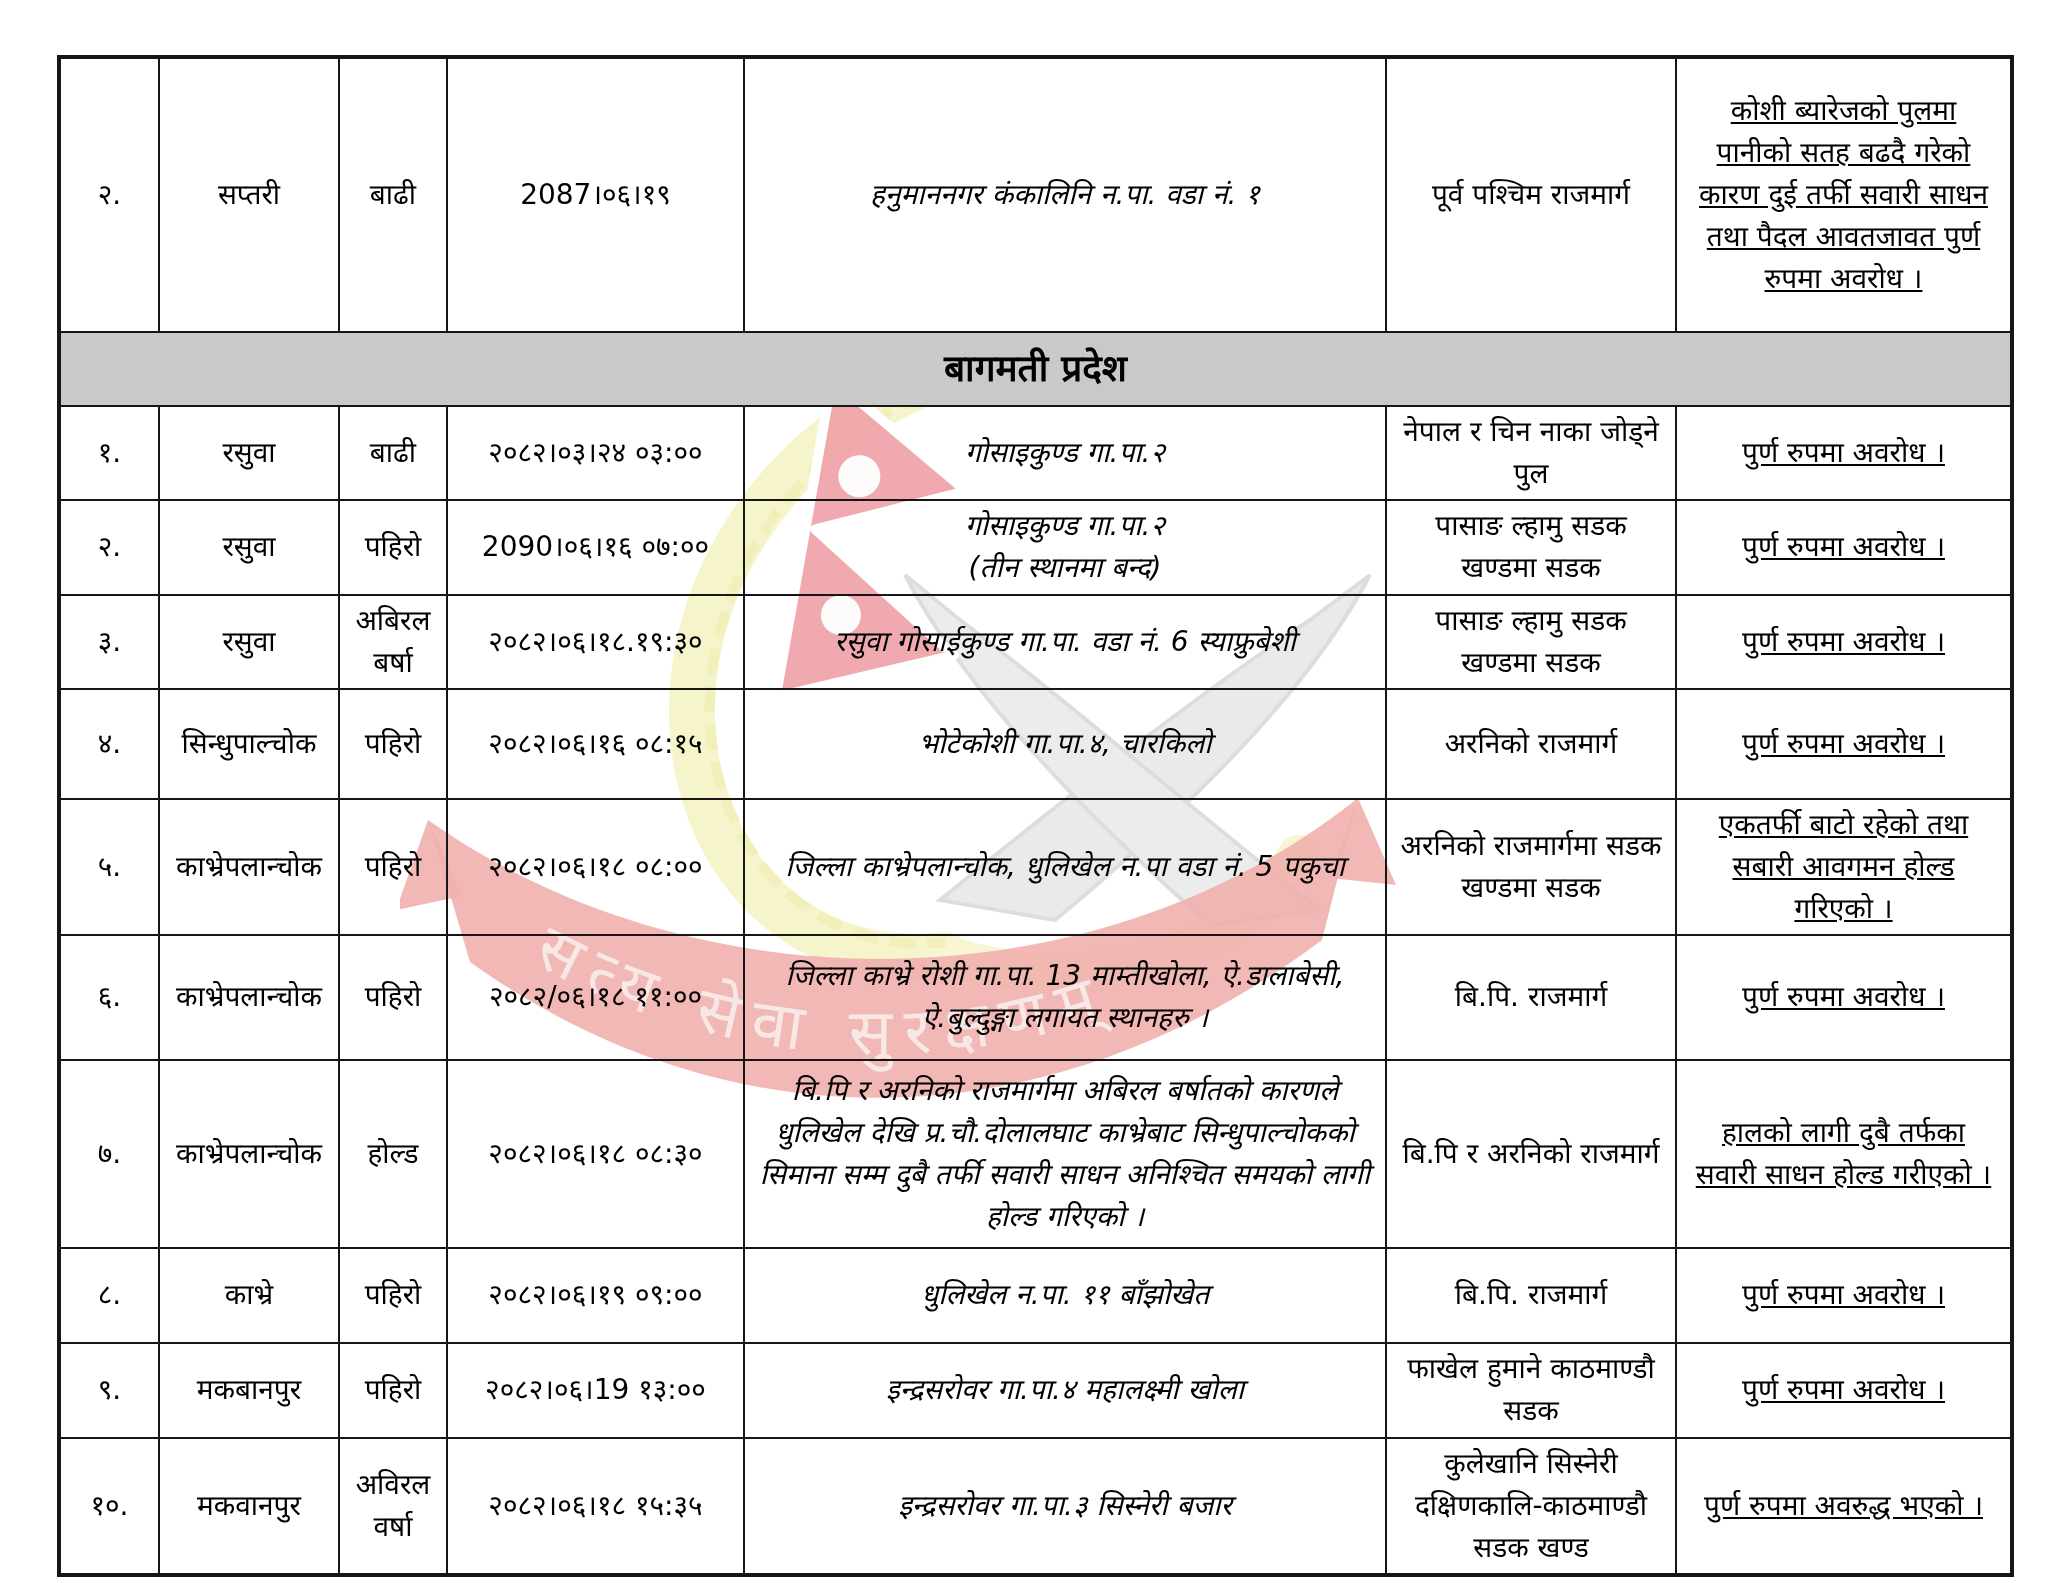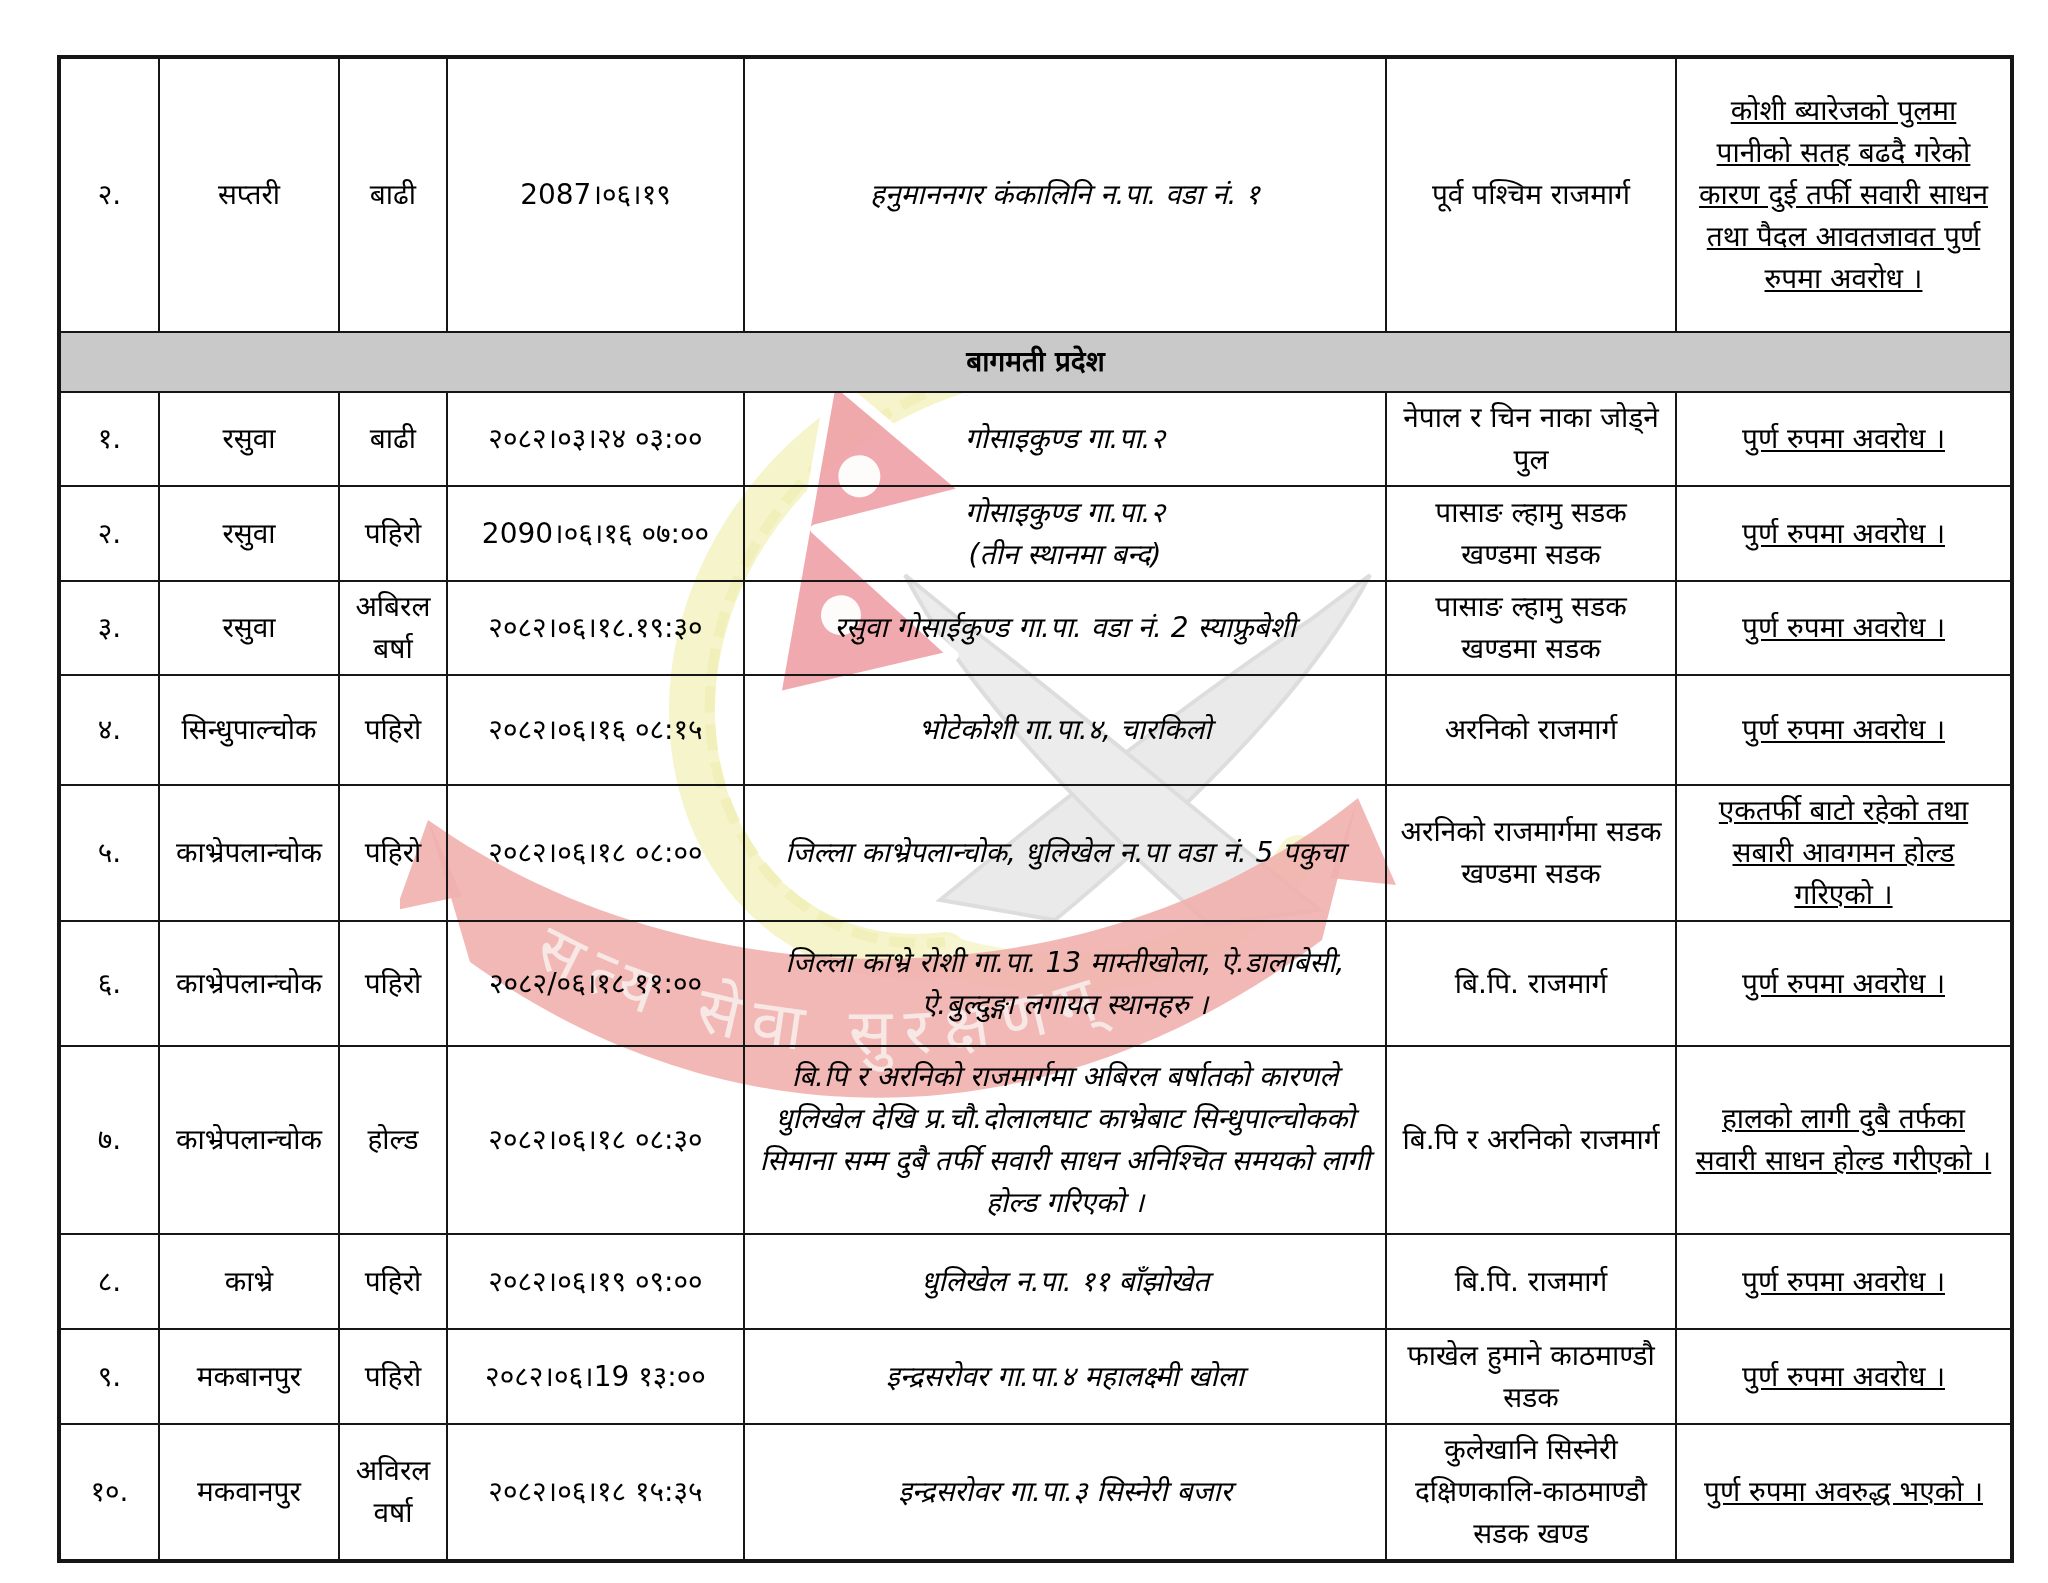--- a/index.html
+++ b/index.html
@@ -26,21 +26,21 @@
   }
   table.report td {
     border:2px solid #161616;
     padding:4px 12px;
     text-align:center; vertical-align:middle;
     font-size:28px; line-height:1.5; color:#000;
     word-wrap:break-word;
   }
   tr.band-row td {
     background:#c9c9c9;
-    font-weight:700; font-size:28px;
+    font-weight:700; font-size:37px;
     padding:8px 12px;
   }
   td.c-status { color:#bf0000;text-decoration:underline; }
   td.c-location { white-space:pre-line;font-style:italic; }
 </style>
 </head>
 <body>
 
 <div class="page">
 
@@ -118,21 +118,21 @@
     <td class="c-location">गोसाइकुण्ड गा.पा.२
 (तीन स्थानमा बन्द)</td>
     <td class="c-road">पासाङ ल्हामु सडक खण्डमा सडक</td>
     <td class="c-status">पुर्ण रुपमा अवरोध ।</td>
   </tr>
         <tr style="height: 93px;">
     <td class="c-sn">३.</td>
     <td class="c-district">रसुवा</td>
     <td class="c-type">अबिरल बर्षा</td>
     <td class="c-datetime">२०८२।०६।१८.१९:३०</td>
-    <td class="c-location">रसुवा गोसाईकुण्ड गा.पा. वडा नं. 2 स्याफ्रुबेशी</td>
+    <td class="c-location">रसुवा गोसाईकुण्ड गा.पा. वडा नं. 6 स्याफ्रुबेशी</td>
     <td class="c-road">पासाङ ल्हामु सडक खण्डमा सडक</td>
     <td class="c-status">पुर्ण रुपमा अवरोध ।</td>
   </tr>
         <tr style="height: 110px;">
     <td class="c-sn">४.</td>
     <td class="c-district">सिन्धुपाल्चोक</td>
     <td class="c-type">पहिरो</td>
     <td class="c-datetime">२०८२।०६।१६ ०८:१५</td>
     <td class="c-location">भोटेकोशी गा.पा.४, चारकिलो</td>
     <td class="c-road">अरनिको राजमार्ग</td>

